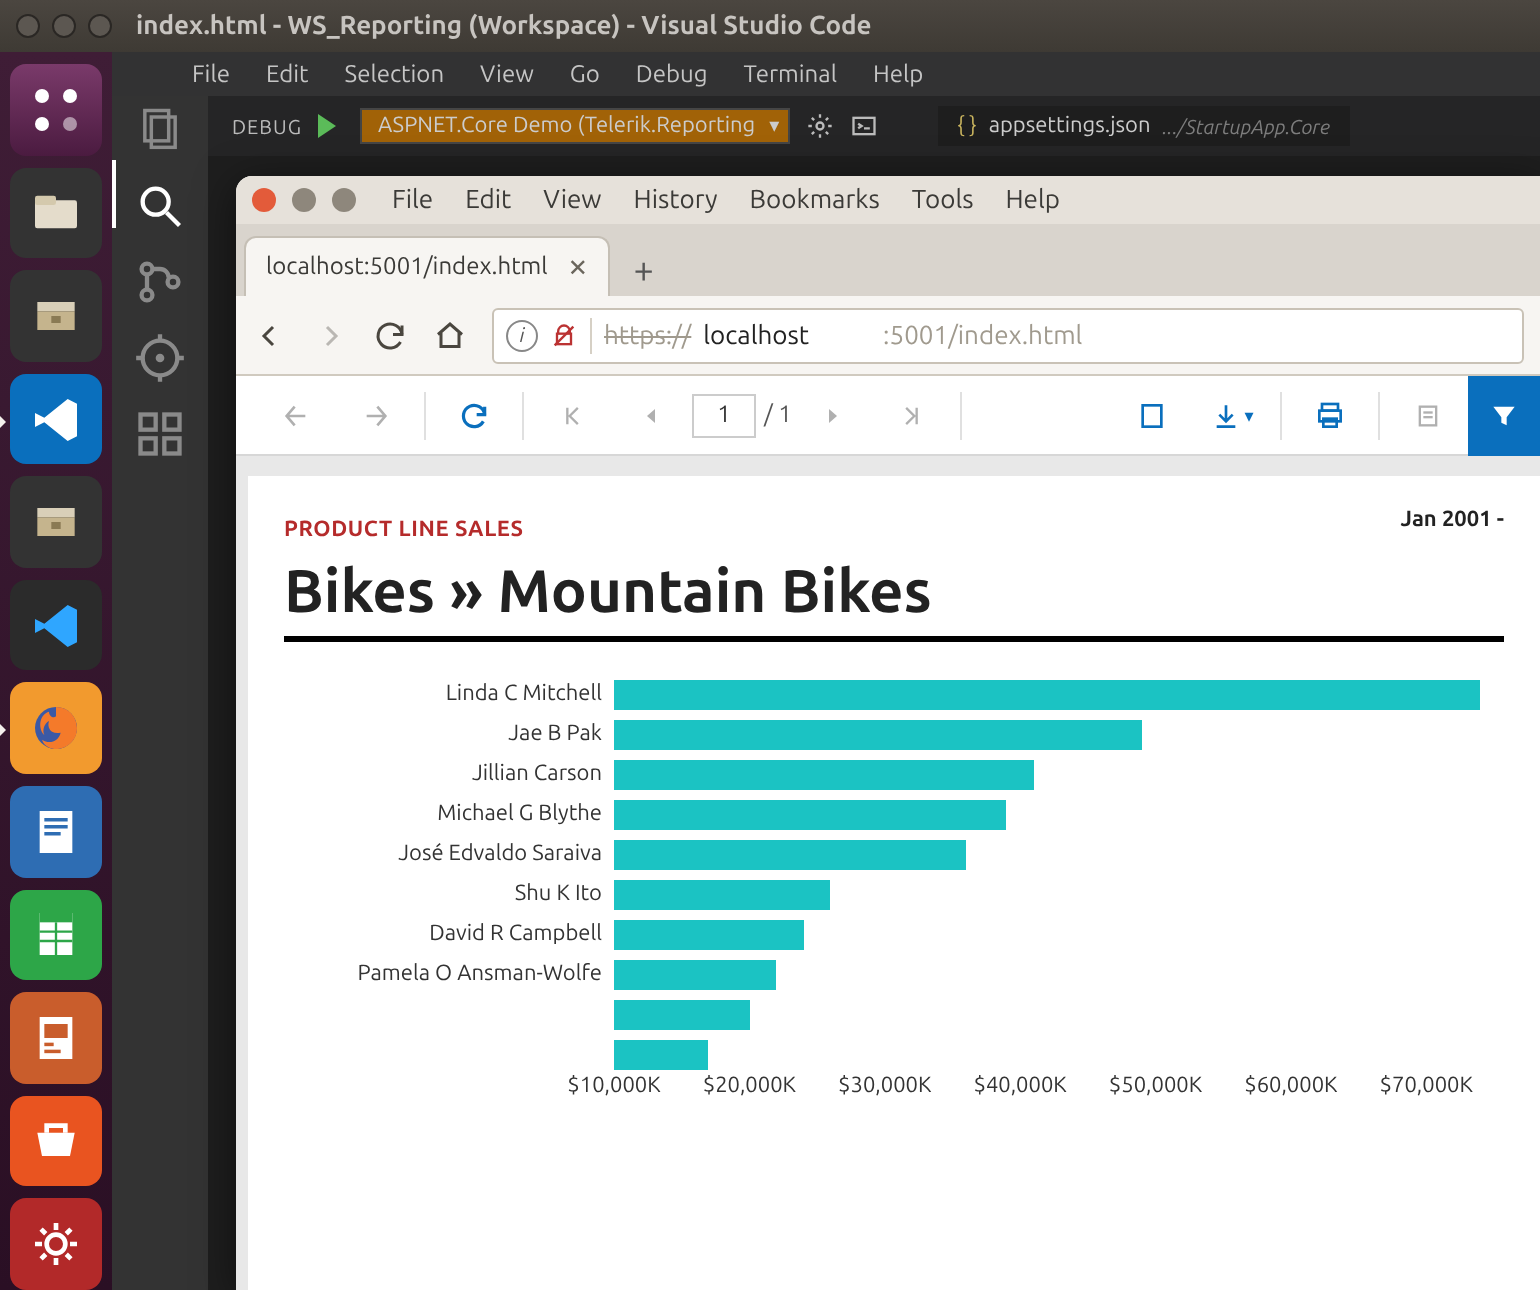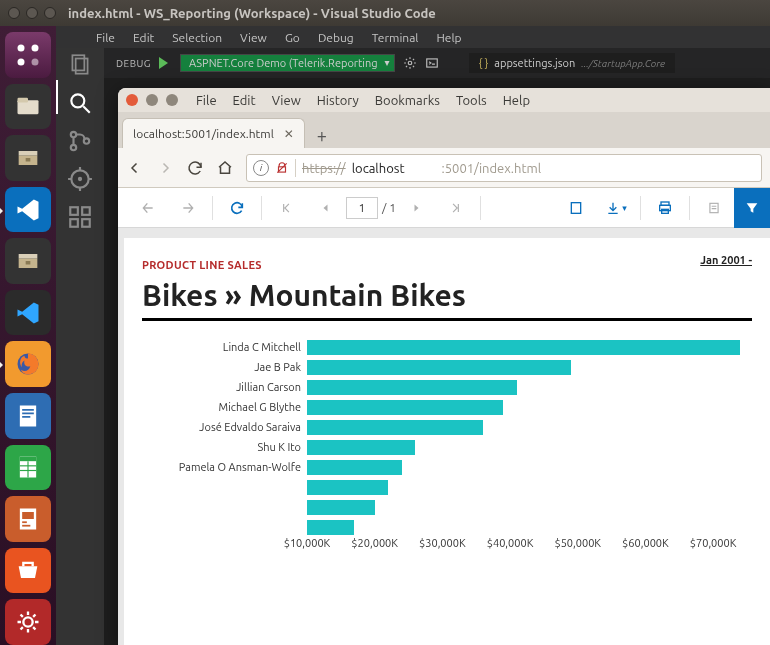--- a/index.html
+++ b/index.html
@@ -27,21 +27,21 @@
 
   
   .vscode-area { position:absolute; left:56px; top:26px; right:0; bottom:0; background:#1e1e1e; }
 
   .vs-menu { height:22px; background:#323233; display:flex; align-items:center; color:#c5c5c5; font-size:12px; padding-left:40px; gap:18px; }
   .vs-menu span { cursor:default; }
 
   .vs-debugbar { height:30px; background:#252526; display:flex; align-items:center; color:#ccc; font-size:12px; padding-left:60px; gap:8px; }
   .vs-debugbar .lbl { font-size:10px; letter-spacing:.5px; color:#bbb; }
   .play { width:0;height:0;border-top:6px solid transparent;border-bottom:6px solid transparent;border-left:9px solid #5bbb59; margin-right:4px; }
-  .combo { background:#15803d; padding:2px 16px 2px 8px; border:1px solid #454545; position:relative; font-size:11px; }
+  .combo { background:#a16207; padding:2px 16px 2px 8px; border:1px solid #454545; position:relative; font-size:11px; }
   .combo::after { content:"▾"; position:absolute; right:4px; top:2px; font-size:10px; }
   .gear, .term { width:14px; height:14px; display:inline-block; }
   .vs-tab { margin-left:22px; background:#1e1e1e; padding:4px 10px; font-size:11px; display:flex; align-items:center; gap:6px; }
   .vs-tab .jsbrace { color:#c9b45e; }
   .vs-tab .dim { color:#7d7d7d; font-style:italic; font-size:10px; }
 
   .vs-activity { position:absolute; left:0; top:22px; width:48px; bottom:0; background:#333333; display:flex; flex-direction:column; align-items:center; padding-top:4px; gap:12px; }
   .vs-activity .selbar { position:absolute; left:0; top:32px; width:2px; height:34px; background:#fff; }
   .aicon { width:26px; height:26px; color:#8a8a8a; display:flex; align-items:center; justify-content:center; }
   .aicon.active { color:#fff; }
@@ -70,21 +70,21 @@
   .rtbtn { width:40px; height:40px; display:flex; align-items:center; justify-content:center; color:#0a6fbd; }
   .rtbtn.disabled { color:#b0b0b0; }
   .rtbtn.dark { background:#0a6fbd; color:#fff; width:36px; }
   .page-input { width:32px; height:22px; border:1px solid #ccc; text-align:center; font-size:12px; color:#333; }
   .page-total { font-size:12px; color:#555; margin-left:4px; }
   .rtoolbar .sep { width:1px; height:24px; background:#e0e0e0; margin:0 4px; }
   .spacer { flex:1; }
 
   .page { background:#fff; margin:10px 0 0 6px; min-height:480px; padding:16px 18px 12px 18px; }
   .prod-line { color:#b52b2b; font-size:11px; font-weight:bold; letter-spacing:.3px; }
-  .daterange { float:right; color:#222; font-size:11px; font-weight:bold;text-decoration:underline; }
+  .daterange { float:right; color:#222; font-size:11px; font-weight:bold; }
   .heading { font-size:30px; font-weight:bold; color:#222; margin-top:6px; }
   .hr { border-top:3px solid #000; margin-top:6px; }
   .subhead { color:#0a6fbd; font-size:16px; margin-top:22px; }
 
   .chart { margin-top:16px; display:flex; }
   .ylabels { width:165px; display:flex; flex-direction:column; }
   .ylabels div { height:20px; text-align:right; font-size:11px; color:#333; padding-right:6px; line-height:20px; }
   .bars { position:relative; flex:1; }
   .barrow { height:20px; display:flex; align-items:center; }
   .bar { height:15px; background:#1bc3c3; }
@@ -404,20 +404,21 @@
       <div class="hr"></div>
 
       <div class="chart">
         <div class="ylabels" id="ylabels">
             <div>Linda C Mitchell</div>
             <div>Jae B Pak</div>
             <div>Jillian  Carson</div>
             <div>Michael G Blythe</div>
             <div>José Edvaldo Saraiva</div>
             <div>Shu K Ito</div>
+            <div>David R Campbell</div>
             <div>Pamela O Ansman-Wolfe</div>
           </div>
         <div class="bars" id="bars">
             <div class="barrow">
               <div class="bar" style="width: 433.231px;"></div>
             </div>
             <div class="barrow">
               <div class="bar" style="width: 264px;"></div>
             </div>
             <div class="barrow">

